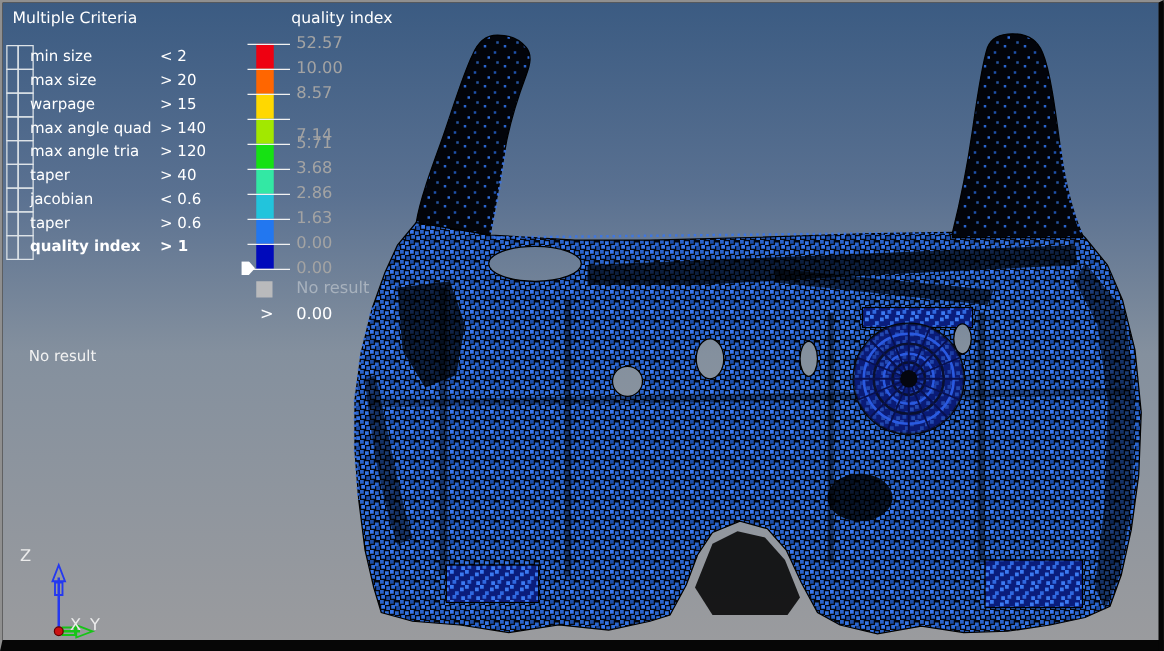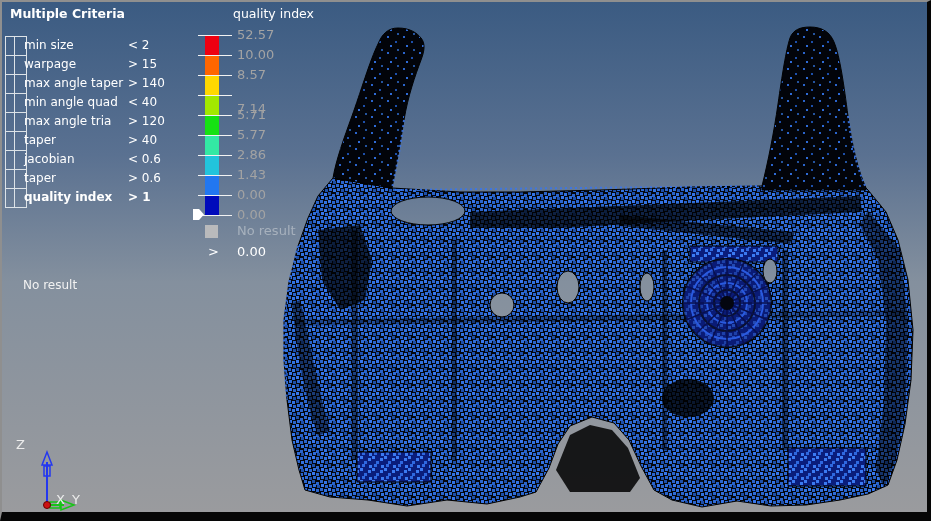--- a/index.html
+++ b/index.html
@@ -6,21 +6,21 @@
   *{box-sizing:border-box;}
   .window{
     position:relative;width:931px;height:521px;overflow:hidden;
     border-top:2px solid #8f8f8f;border-left:2px solid #8f8f8f;
     border-right:4px solid #060606;border-bottom:9px solid #060606;
     font-family:"DejaVu Sans","Liberation Sans",sans-serif;
   }
   .viewport-svg{position:absolute;left:0;top:0;}
   
   .criteria-panel{position:absolute;left:1px;top:4px;width:195px;height:300px;color:#fff;}
-  .panel-title{position:absolute;left:7px;top:0;font-size:12.5px;color:#fff;white-space:nowrap;font-weight:bold;}
+  .panel-title{position:absolute;left:7px;top:0;font-size:12.5px;color:#fff;white-space:nowrap;}
   .crit-rows{position:absolute;left:0;top:30px;width:195px;text-align:center;}
   .crit-row{position:relative;height:20px;margin-top:-1px;}
   .crit-row:first-child{margin-top:0;}
   .lad{position:absolute;top:0;height:20px;border:1px solid #dde3e8;background:transparent;}
   .c1{left:2px;width:10px;}
   .c2{left:11px;width:13px;}
   .crit-label{position:absolute;left:21px;top:2px;font-size:12px;white-space:nowrap;}
   .crit-value{position:absolute;left:125px;top:2px;font-size:12px;white-space:nowrap;}
   .crit-row.bold .crit-label,.crit-row.bold .crit-value{font-weight:bold;}
   .panel-footer{position:absolute;left:20px;top:272px;font-size:12px;color:#f2f2f2;white-space:nowrap;}
@@ -182,34 +182,34 @@
     <div class="crit-rows">
         <div class="crit-row">
           <span class="lad c1"></span>
           <span class="lad c2"></span>
           <span class="crit-label">min size</span>
           <span class="crit-value">&lt; 2</span>
         </div>
         <div class="crit-row">
           <span class="lad c1"></span>
           <span class="lad c2"></span>
+          <span class="crit-label">max size</span>
+          <span class="crit-value">&gt; 20</span>
+        </div>
+        <div class="crit-row">
+          <span class="lad c1"></span>
+          <span class="lad c2"></span>
           <span class="crit-label">warpage</span>
           <span class="crit-value">&gt; 15</span>
         </div>
         <div class="crit-row">
           <span class="lad c1"></span>
           <span class="lad c2"></span>
-          <span class="crit-label">max angle taper</span>
+          <span class="crit-label">max angle quad</span>
           <span class="crit-value">&gt; 140</span>
-        </div>
-        <div class="crit-row">
-          <span class="lad c1"></span>
-          <span class="lad c2"></span>
-          <span class="crit-label">min angle quad</span>
-          <span class="crit-value">&lt; 40</span>
         </div>
         <div class="crit-row">
           <span class="lad c1"></span>
           <span class="lad c2"></span>
           <span class="crit-label">max angle tria</span>
           <span class="crit-value">&gt; 120</span>
         </div>
         <div class="crit-row">
           <span class="lad c1"></span>
           <span class="lad c2"></span>
@@ -256,25 +256,25 @@
         <div class="ticklab" style="top: 19px;">52.57</div>
         <div class="tick" style="top: 49px;"></div>
         <div class="ticklab" style="top: 39px;">10.00</div>
         <div class="tick" style="top: 69px;"></div>
         <div class="ticklab" style="top: 59px;">8.57</div>
         <div class="tick" style="top: 89px;"></div>
         <div class="ticklab" style="top: 93px;">7.14</div>
         <div class="tick" style="top: 109px;"></div>
         <div class="ticklab" style="top: 99px;">5.71</div>
         <div class="tick" style="top: 129px;"></div>
-        <div class="ticklab" style="top: 119px;">5.77</div>
+        <div class="ticklab" style="top: 119px;">3.68</div>
         <div class="tick" style="top: 149px;"></div>
         <div class="ticklab" style="top: 139px;">2.86</div>
         <div class="tick" style="top: 169px;"></div>
-        <div class="ticklab" style="top: 159px;">1.43</div>
+        <div class="ticklab" style="top: 159px;">1.63</div>
         <div class="tick" style="top: 189px;"></div>
         <div class="ticklab" style="top: 179px;">0.00</div>
         <div class="tick" style="top: 209px;"></div>
         <div class="ticklab" style="top: 199px;">0.00</div>
       </div>
     <div class="d-marker" title="D"></div>
     <div class="noresult-swatch"></div>
     <div class="noresult-label">No result</div>
     <div class="gt-symbol">&gt;</div>
     <div class="gt-value">0.00</div>

